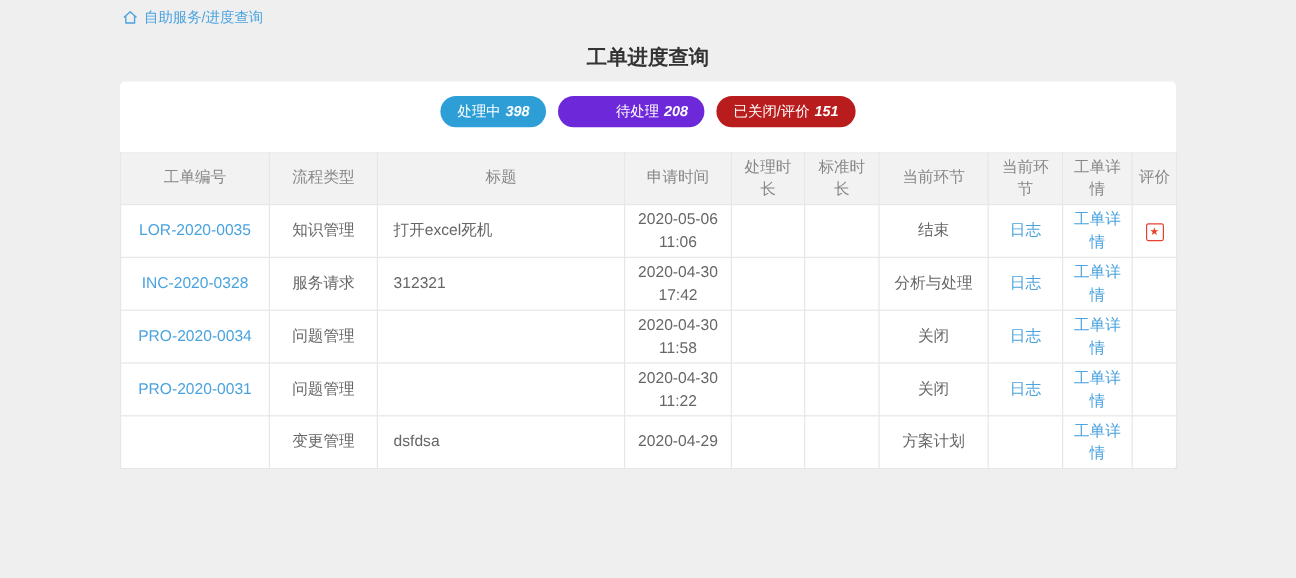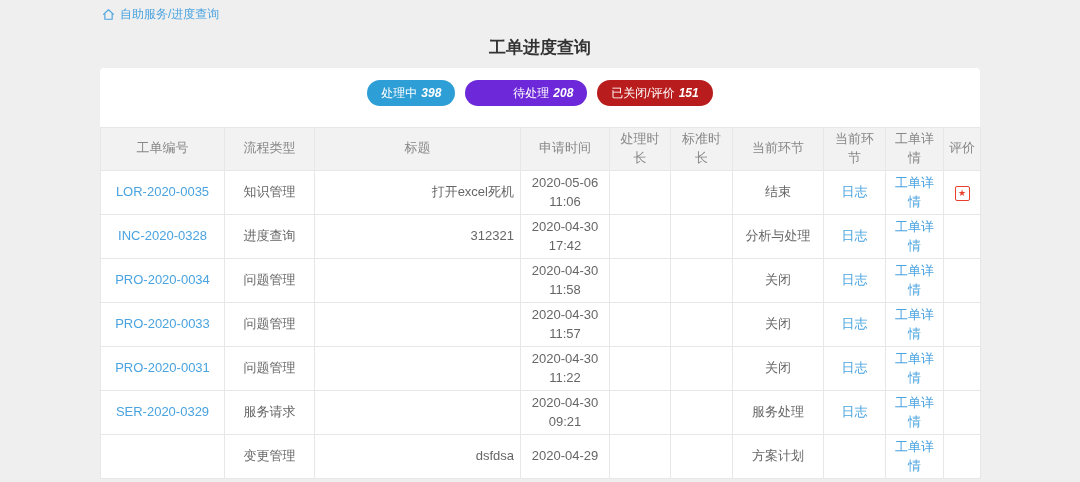--- a/index.html
+++ b/index.html
@@ -34,21 +34,21 @@
   th, td { border:1px solid #e7e7e7; }
   th {
     background:#f2f2f2; color:#878787; font-weight:normal;
     font-size:13px; height:38px; padding:2px 6px; line-height:1.45;
   }
   th.nowrap { white-space:nowrap; padding:2px 3px; }
   td {
     color:#666; font-size:13px; text-align:center;
     height:42px; padding:2px 6px; line-height:1.5;
   }
-  td.title-cell { text-align:right; padding-left:25px; }
+  td.title-cell { text-align:left; padding-left:13px; }
   a.link { color:#4aa3df; text-decoration:none; cursor:pointer; }
   .detail-link { display:inline-block; max-width:44px; }
   .time-line { display:block; }
   .rating-icon {
     display:inline-block; width:15px; height:15px; line-height:13px;
     border:1px solid #e8402d; border-radius:2px;
     color:#e8402d; font-size:9px; text-align:center; cursor:pointer;
   }
   .home-icon { flex:0 0 auto; }
 </style>
@@ -122,21 +122,21 @@
             </td>
           <td></td>
           <td></td>
           <td>结束</td>
           <td><a class="link">日志</a></td>
           <td><a class="link detail-link">工单详情</a></td>
           <td><span class="rating-icon">★</span></td>
         </tr>
         <tr>
           <td><a class="link">INC-2020-0328</a></td>
-          <td>进度查询</td>
+          <td>服务请求</td>
           <td class="title-cell">312321</td>
           <td>
               <span class="time-line">2020-04-30</span>
               <span class="time-line">17:42</span>
             </td>
           <td></td>
           <td></td>
           <td>分析与处理</td>
           <td><a class="link">日志</a></td>
           <td><a class="link detail-link">工单详情</a></td>
@@ -151,60 +151,30 @@
               <span class="time-line">11:58</span>
             </td>
           <td></td>
           <td></td>
           <td>关闭</td>
           <td><a class="link">日志</a></td>
           <td><a class="link detail-link">工单详情</a></td>
           <td></td>
         </tr>
         <tr>
-          <td><a class="link">PRO-2020-0033</a></td>
-          <td>问题管理</td>
-          <td class="title-cell"></td>
-          <td>
-              <span class="time-line">2020-04-30</span>
-              <span class="time-line">11:57</span>
-            </td>
-          <td></td>
-          <td></td>
-          <td>关闭</td>
-          <td><a class="link">日志</a></td>
-          <td><a class="link detail-link">工单详情</a></td>
-          <td></td>
-        </tr>
-        <tr>
           <td><a class="link">PRO-2020-0031</a></td>
           <td>问题管理</td>
           <td class="title-cell"></td>
           <td>
               <span class="time-line">2020-04-30</span>
               <span class="time-line">11:22</span>
             </td>
           <td></td>
           <td></td>
           <td>关闭</td>
-          <td><a class="link">日志</a></td>
-          <td><a class="link detail-link">工单详情</a></td>
-          <td></td>
-        </tr>
-        <tr>
-          <td><a class="link">SER-2020-0329</a></td>
-          <td>服务请求</td>
-          <td class="title-cell"></td>
-          <td>
-              <span class="time-line">2020-04-30</span>
-              <span class="time-line">09:21</span>
-            </td>
-          <td></td>
-          <td></td>
-          <td>服务处理</td>
           <td><a class="link">日志</a></td>
           <td><a class="link detail-link">工单详情</a></td>
           <td></td>
         </tr>
         <tr>
           <td></td>
           <td>变更管理</td>
           <td class="title-cell">dsfdsa</td>
           <td>
               <span class="time-line">2020-04-29</span>

